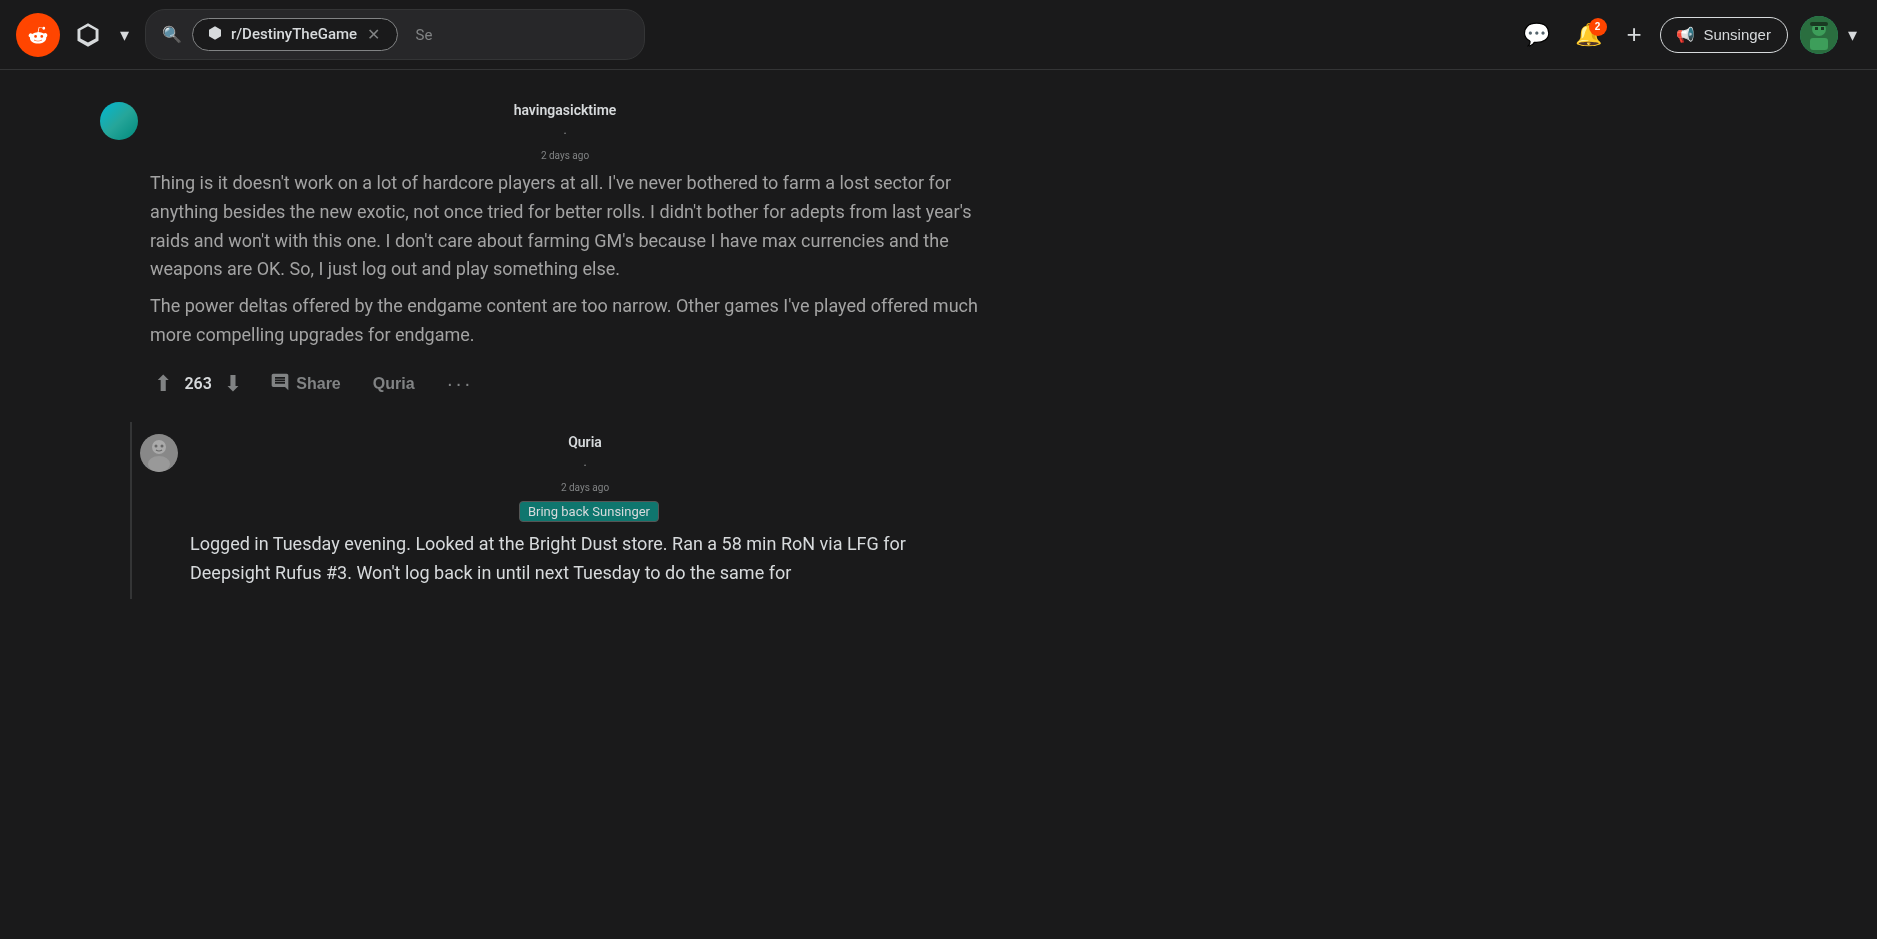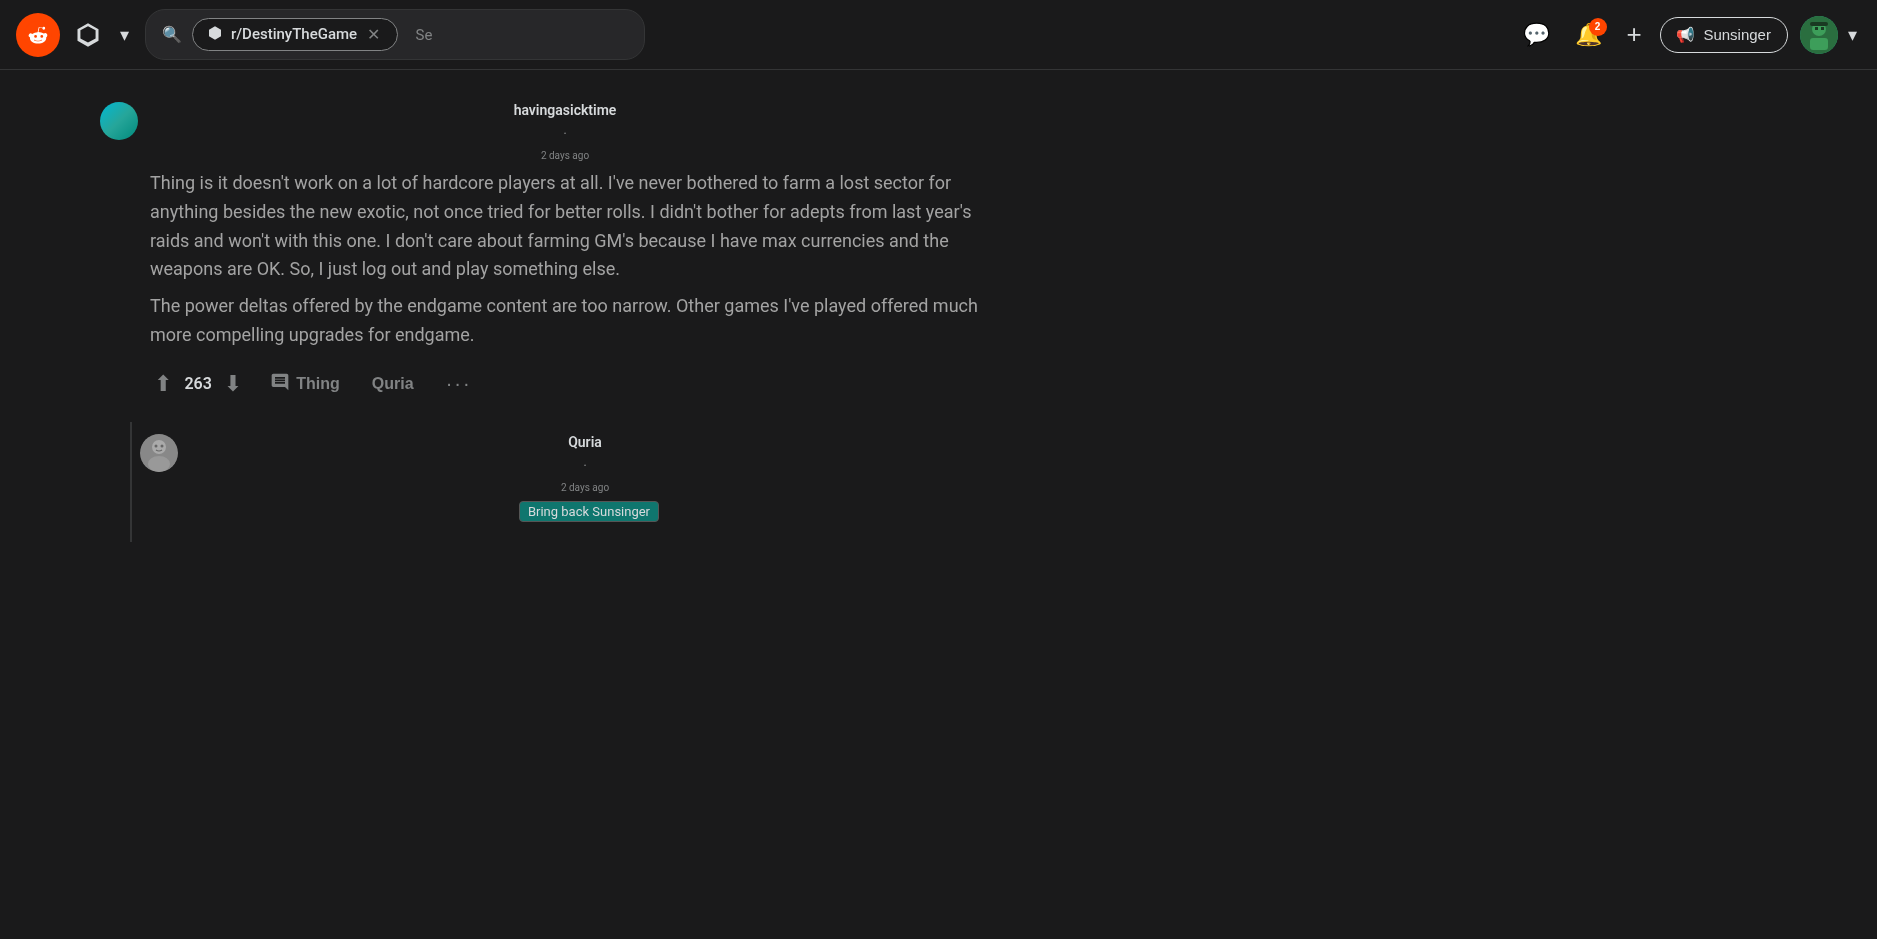--- a/index.html
+++ b/index.html
@@ -408,21 +408,21 @@
             <span style="font-size:22px;">⬇</span>
           </button>
         </div>
 
         <button class="action-btn">
           <span>
             <svg width="20" height="20" viewBox="0 0 24 24" fill="#818384">
               <path d="M20 2H4c-1.1 0-2 .9-2 2v12c0 1.1.9 2 2 2h14l4 4V4c0-1.1-.9-2-2-2zm-2 12H6v-2h12v2zm0-3H6V9h12v2zm0-3H6V6h12v2z"></path>
             </svg>
           </span>
-          <span>Thing</span>
+          <span>Share</span>
         </button>
 
         <button class="action-btn">
           <span>Quria</span>
         </button>
 
         <button class="more-btn">
           <span>···</span>
         </button>
       </div>
@@ -446,17 +446,18 @@
       </div>
 
       <div class="comment-body">
         <div class="comment-meta">
           <span class="comment-author">Quria</span>
           <span style="color:#818384;">·</span>
           <span class="comment-time">2 days ago</span>
           <span class="flair-badge">Bring back Sunsinger</span>
         </div>
 
+        <div class="nested-comment-text">Logged in Tuesday evening. Looked at the Bright Dust store. Ran a 58 min RoN via LFG for Deepsight Rufus #3. Won't log back in until next Tuesday to do the same for</div>
       </div>
     </div>
   </div>
 
 </div>
 
 </body></html>

